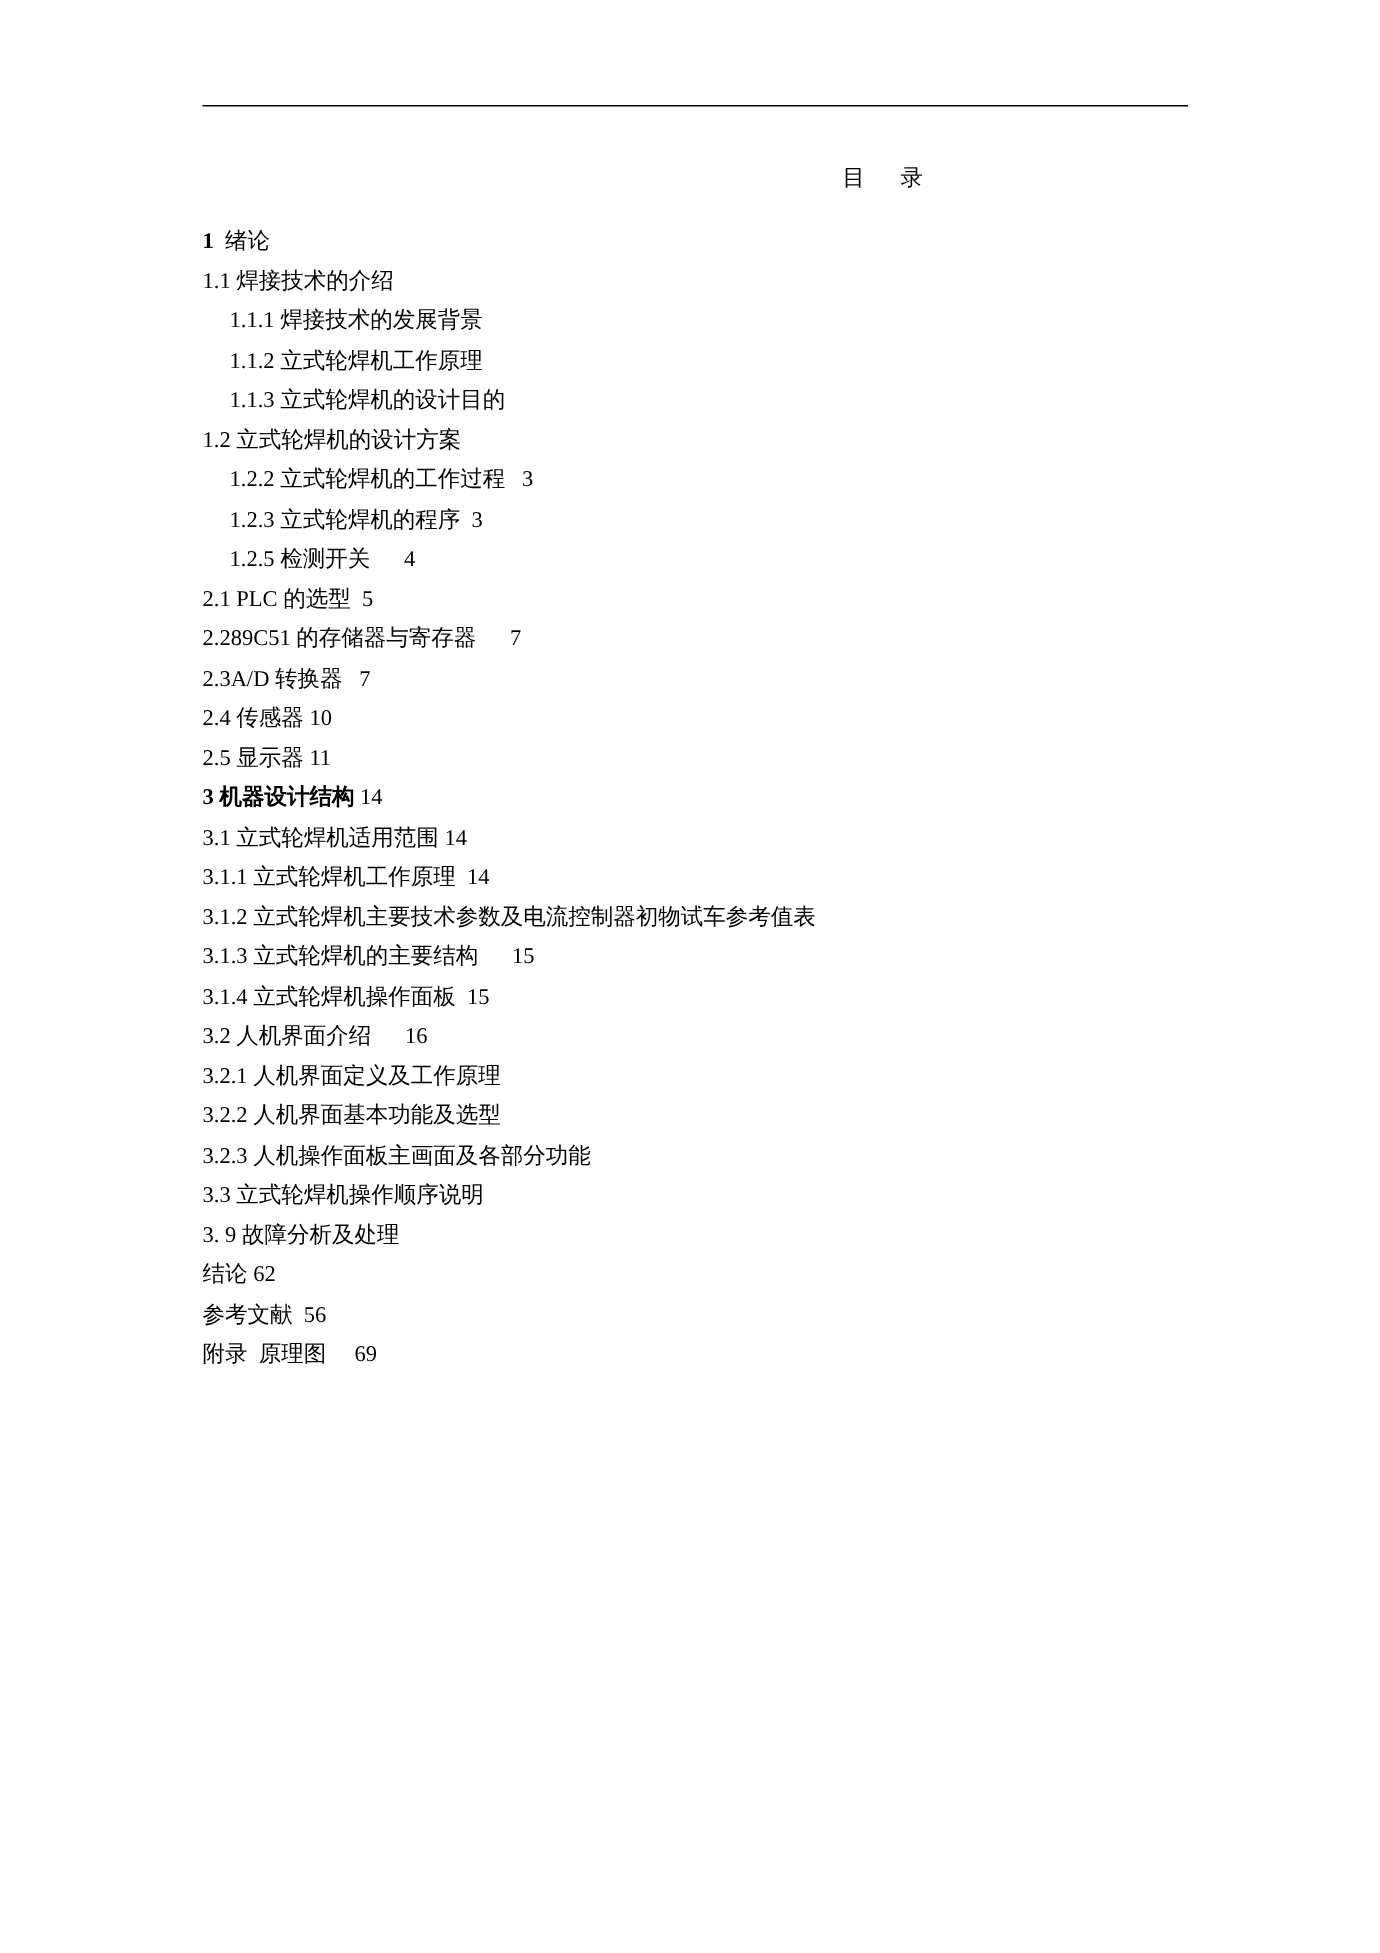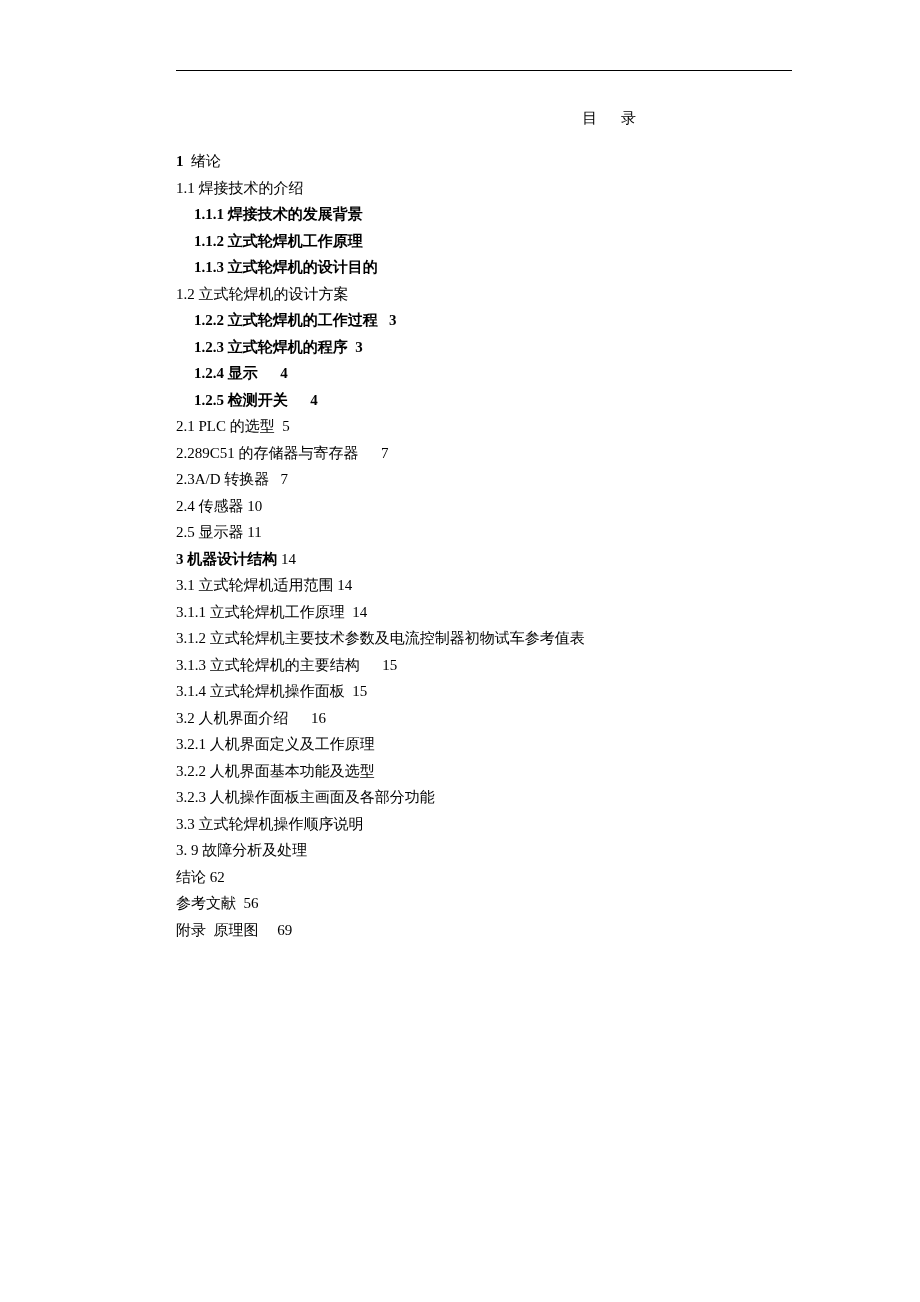--- a/index.html
+++ b/index.html
@@ -8,55 +8,53 @@
     background: #ffffff;
     font-family: "SimSun", "宋体", serif;
     font-size: 15px;
     color: #000;
     width: 920px;
     height: 1302px;
     position: relative;
   }
   .page {
     padding: 70px 128px 0 135px;
-    margin-left: 41px;
   }
   .rule {
     border-top: 1.5px solid #000;
     margin-bottom: 38px;
   }
   .title {
     text-align: center;
     margin-left: 260px;
     letter-spacing: 10px;
     margin-bottom: 20px;
   }
   .toc-line {
     line-height: 26.5px;
     white-space: pre;
   }
-  .indent1 { padding-left: 18px; font-weight: bold; }
+  .indent1 { padding-left: 18px; }
   .bold { font-weight: bold; }
 </style>
 </head>
 <body>
 
 <div class="page">
   <div class="rule"></div>
   <div class="title">目  录</div>
   <div class="toc">
       <div class="toc-line"><span class="bold">1</span><span>  绪论</span></div>
       <div class="toc-line">1.1 焊接技术的介绍</div>
       <div class="toc-line indent1">1.1.1 焊接技术的发展背景</div>
       <div class="toc-line indent1">1.1.2 立式轮焊机工作原理</div>
       <div class="toc-line indent1">1.1.3 立式轮焊机的设计目的</div>
       <div class="toc-line">1.2 立式轮焊机的设计方案</div>
       <div class="toc-line indent1">1.2.2 立式轮焊机的工作过程   3</div>
       <div class="toc-line indent1">1.2.3 立式轮焊机的程序  3</div>
-      <div class="toc-line indent1">1.2.4 显示      4</div>
       <div class="toc-line indent1">1.2.5 检测开关      4</div>
       <div class="toc-line">2.1 PLC 的选型  5</div>
       <div class="toc-line">2.289C51 的存储器与寄存器      7</div>
       <div class="toc-line">2.3A/D 转换器   7</div>
       <div class="toc-line">2.4 传感器 10</div>
       <div class="toc-line">2.5 显示器 11</div>
       <div class="toc-line"><span class="bold">3 机器设计结构</span><span> 14</span></div>
       <div class="toc-line">3.1 立式轮焊机适用范围 14</div>
       <div class="toc-line">3.1.1 立式轮焊机工作原理  14</div>
       <div class="toc-line">3.1.2 立式轮焊机主要技术参数及电流控制器初物试车参考值表</div>

